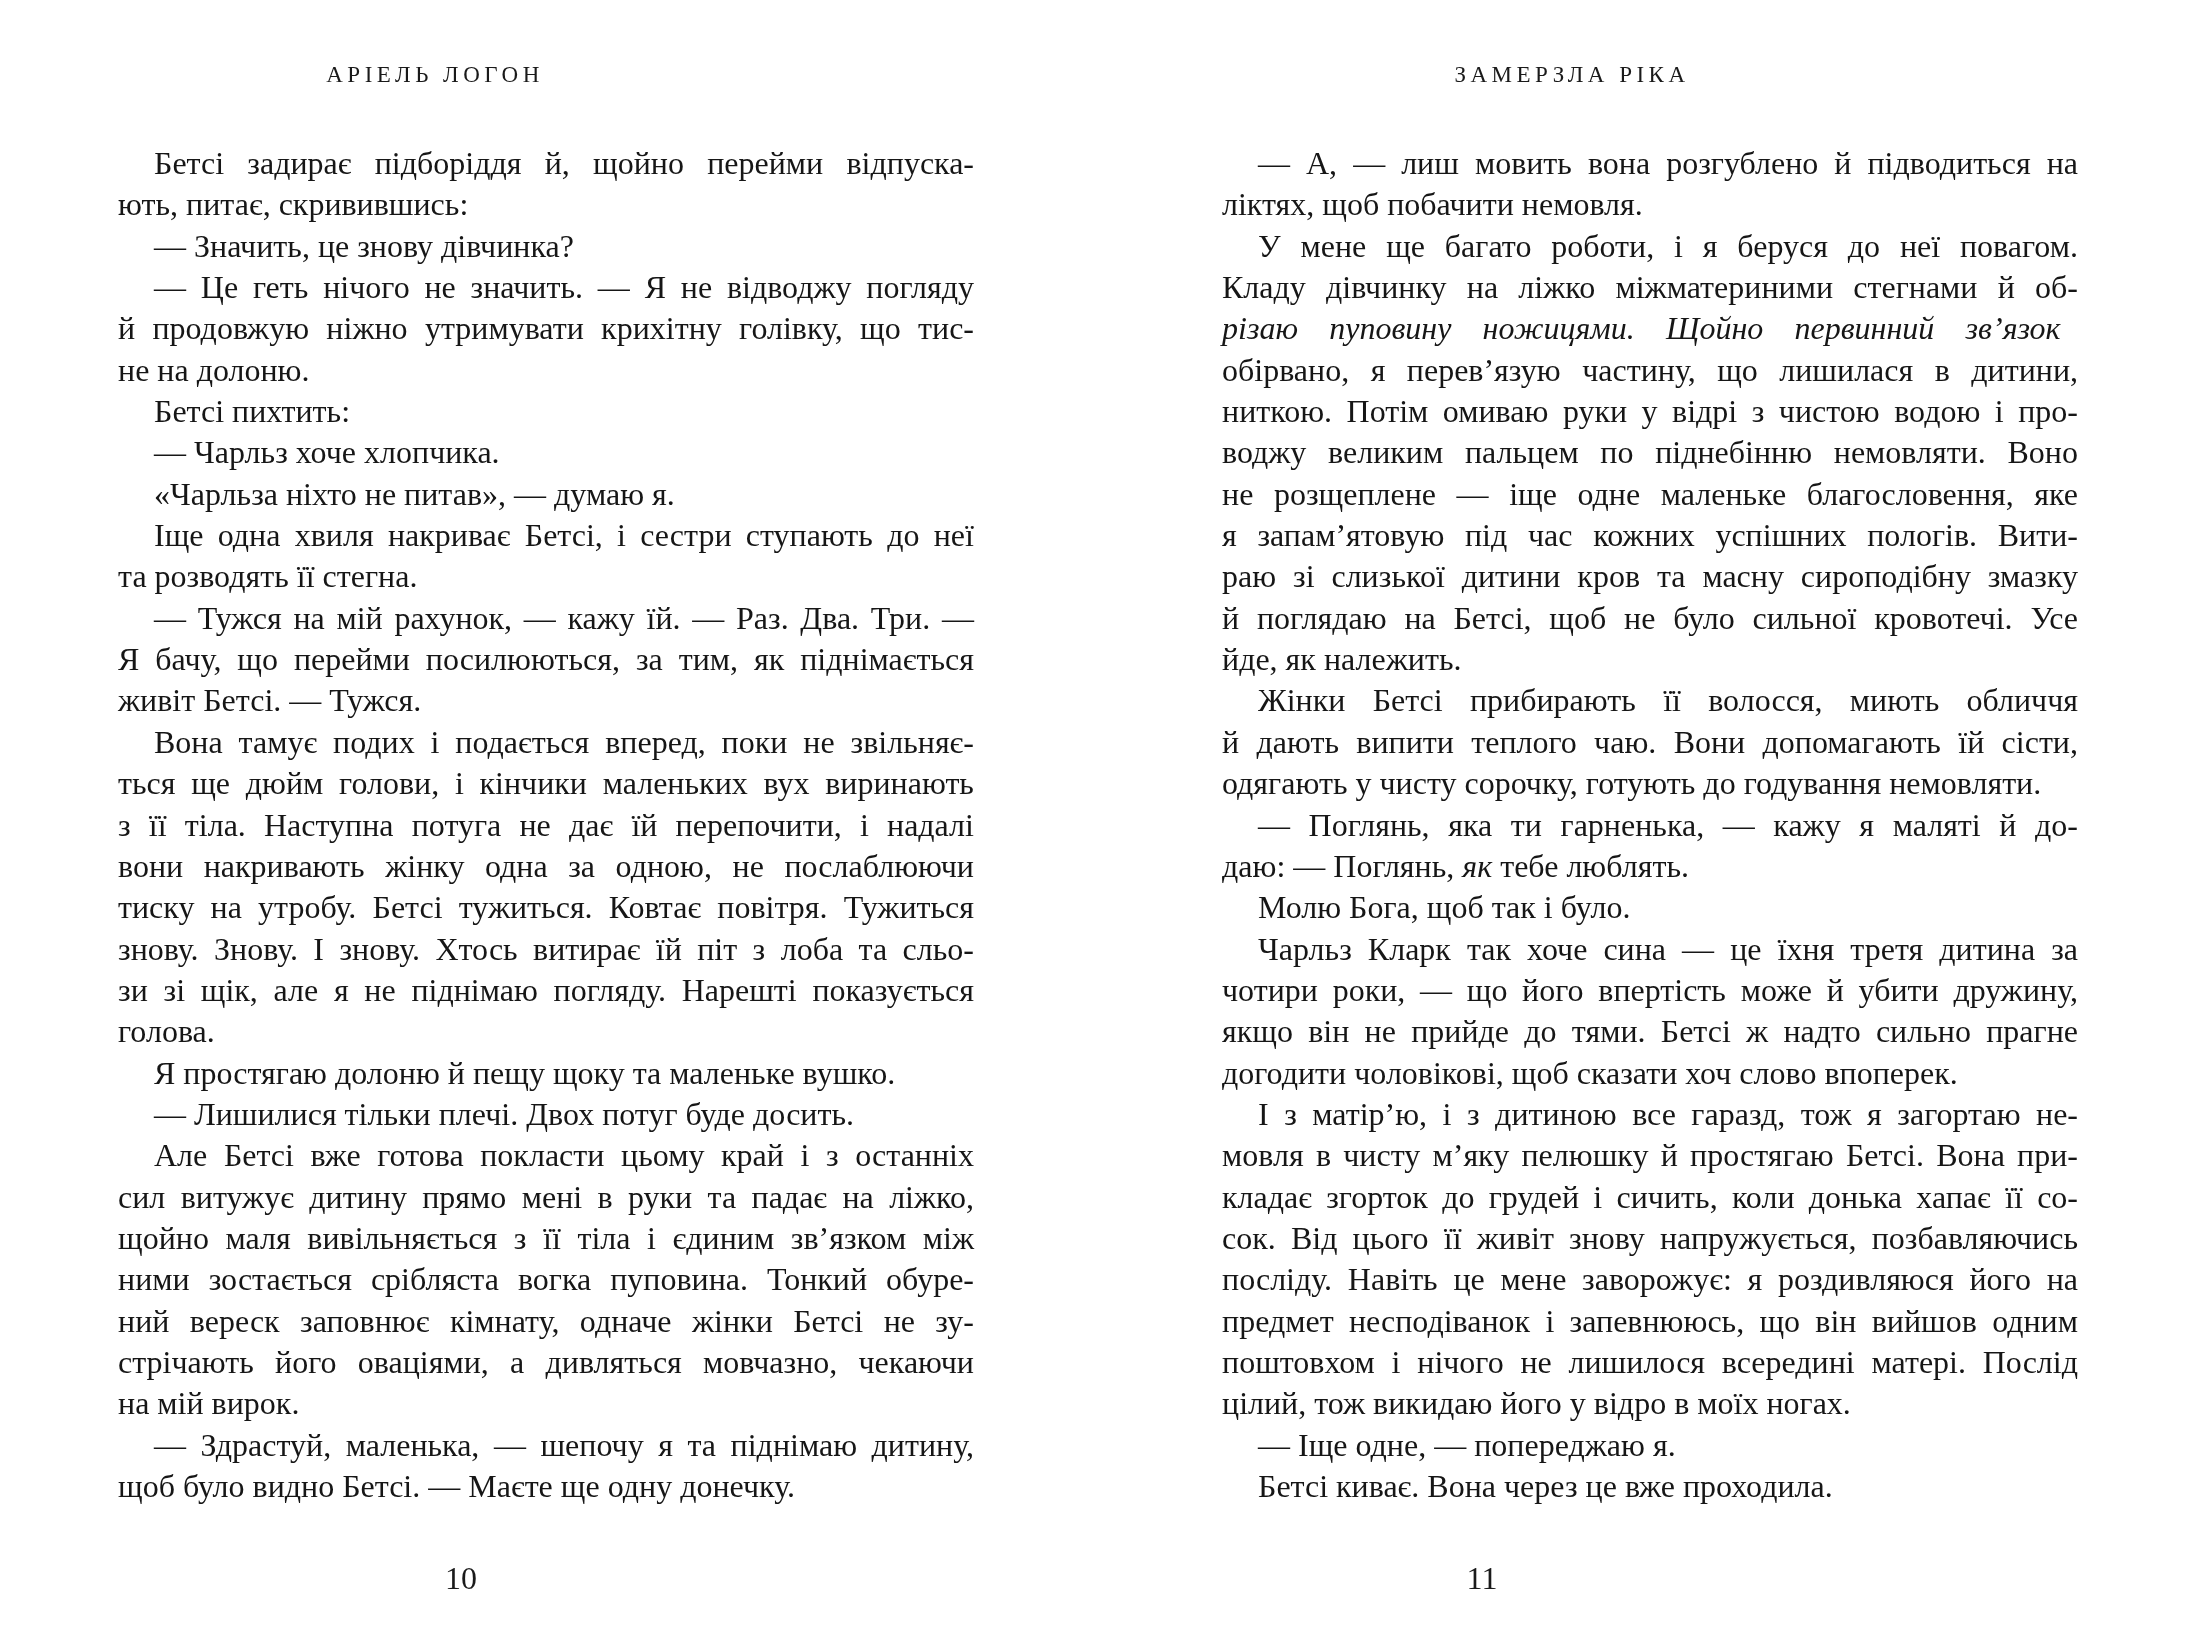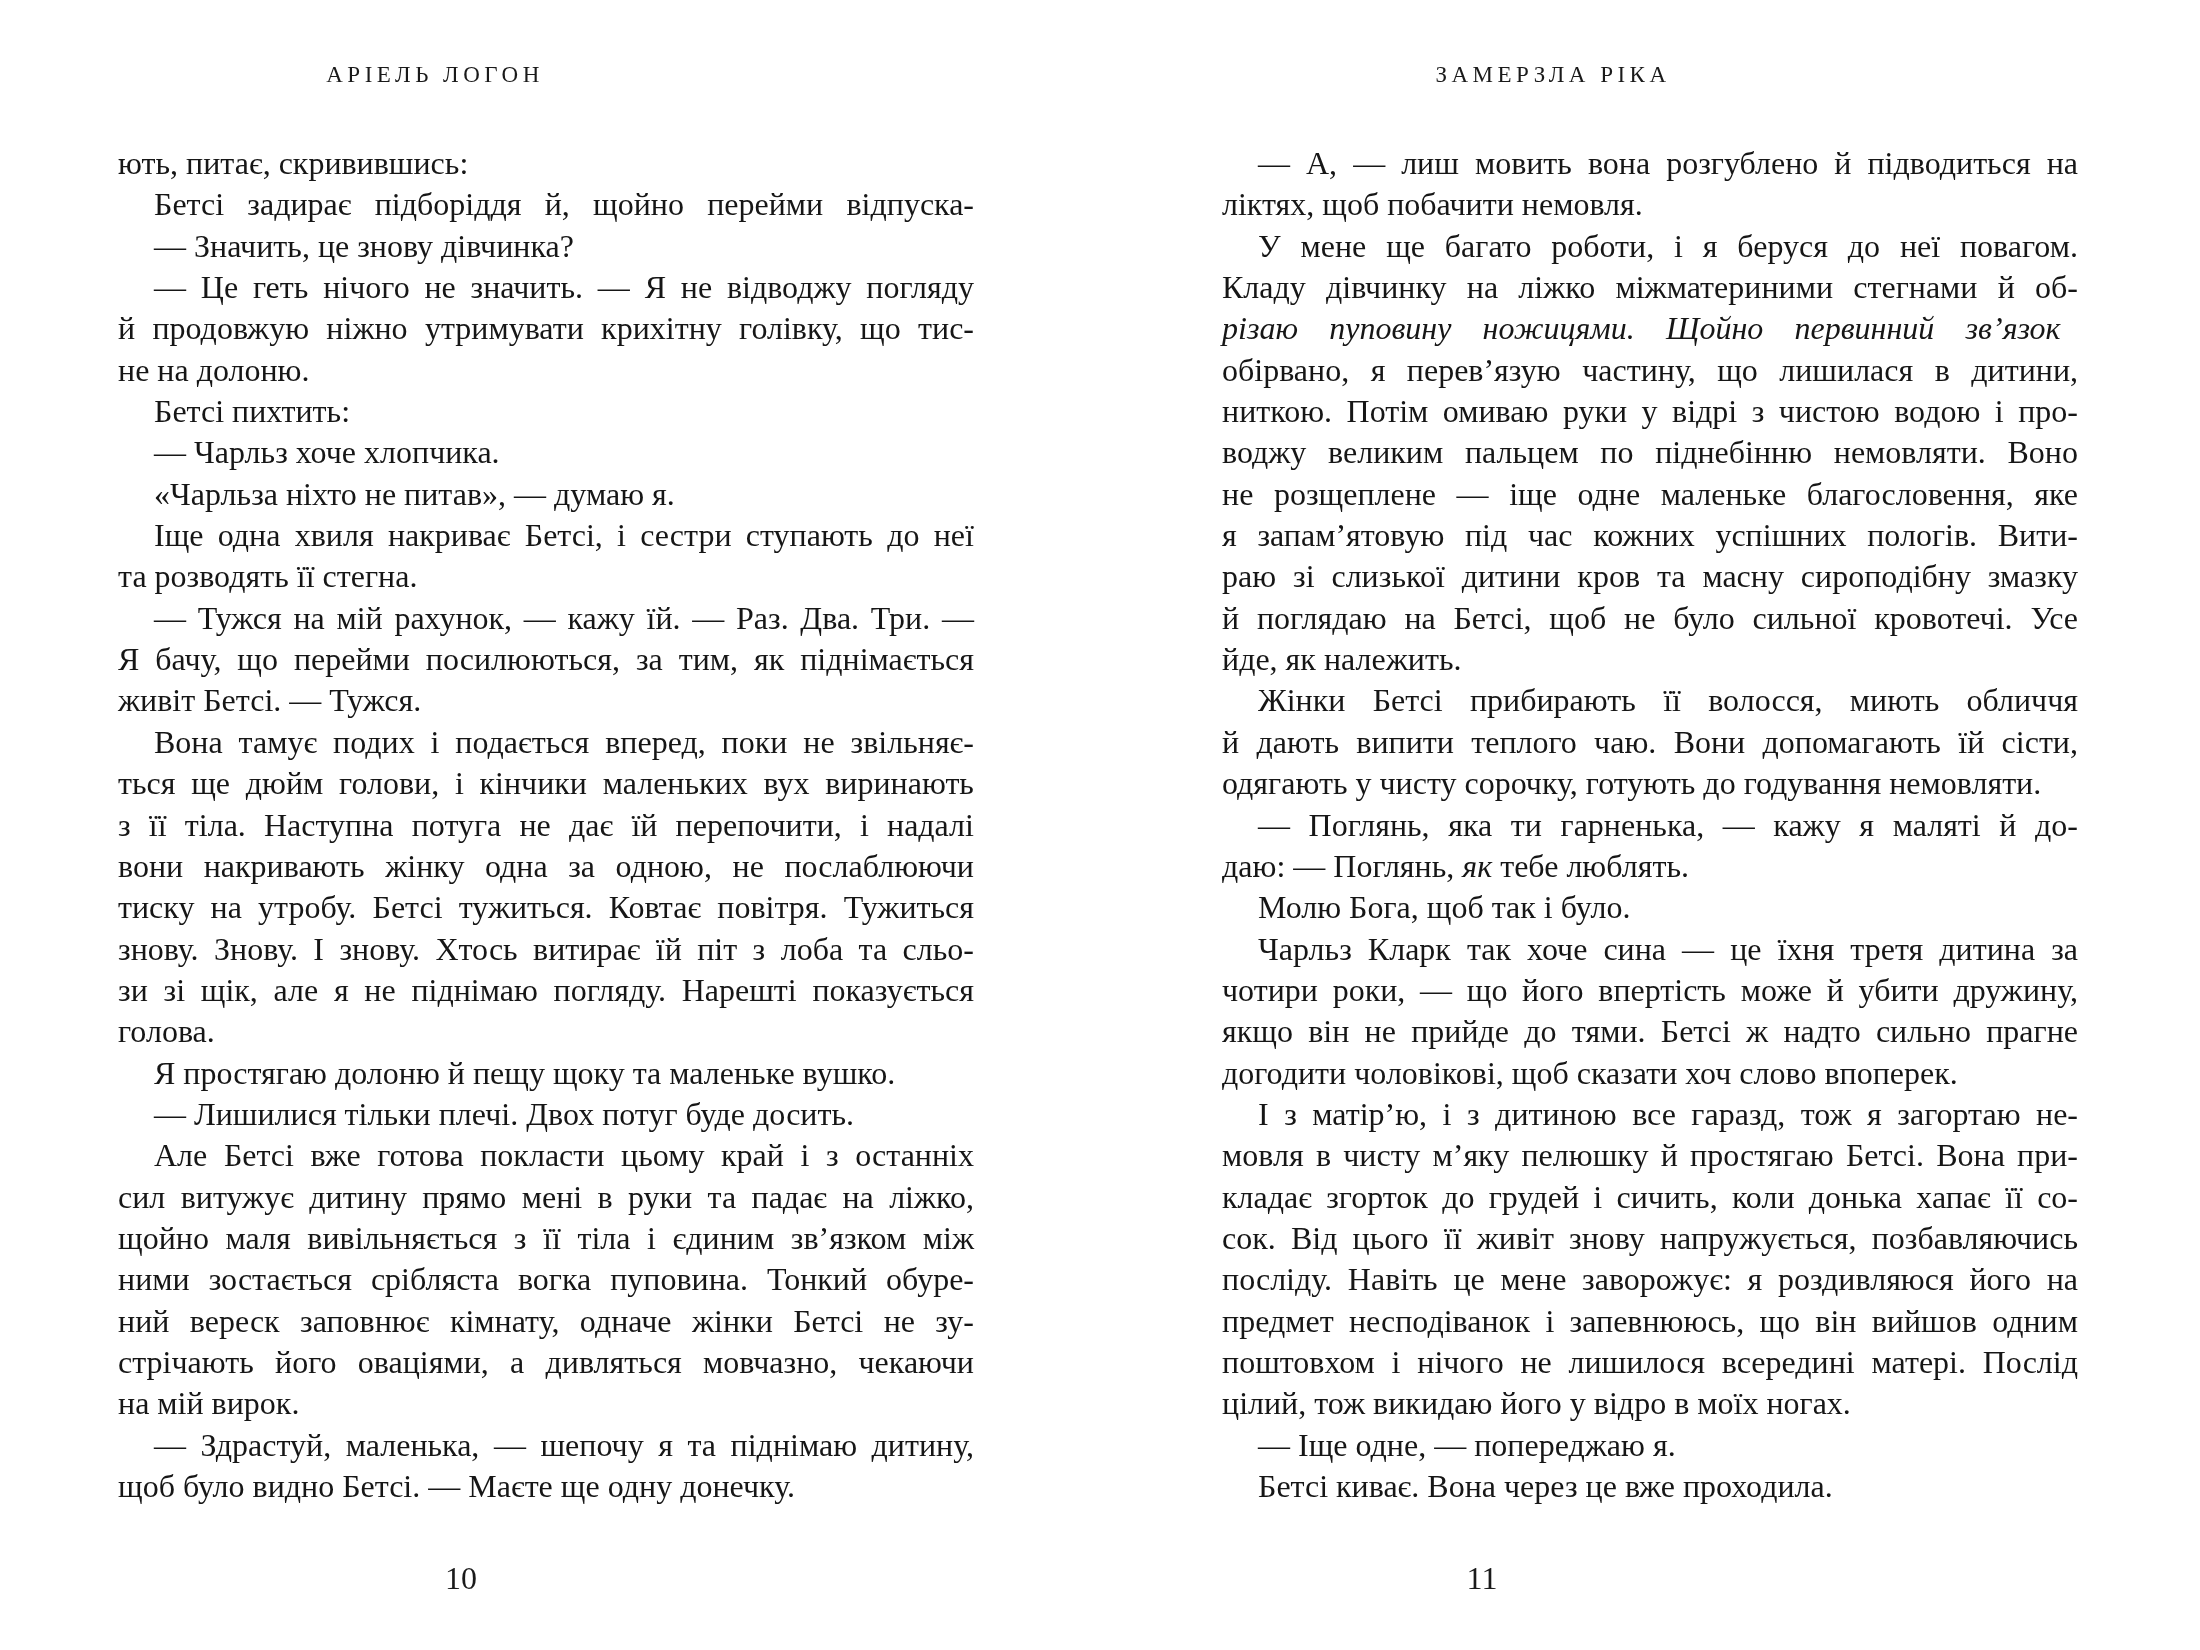--- a/index.html
+++ b/index.html
@@ -17,21 +17,21 @@
 
   .running-header {
     position: absolute; top: 62px;
     transform: translateX(-50%);
     font-size: 23px;
     letter-spacing: 4.5px;
     white-space: nowrap;
     color: #1a1a1a;
   }
   .page-left .running-header { left: 435px; }
-  .page-right .running-header { left: 453px; text-align: right; }
+  .page-right .running-header { left: 472px; text-align: right; }
 
   .text-column {
     position: absolute; top: 143px;
     width: 856px;
     line-height: 41.35px;
     font-size: 32px;
     color: #161616;
   }
   .page-left .text-column { left: 118px; }
   .page-right .text-column { left: 122px; }
@@ -49,22 +49,22 @@
   .page-left .page-number { left: 461px; }
   .page-right .page-number { left: 382px; }
 </style>
 </head>
 <body style="background: rgb(255, 255, 255); color: rgb(22, 22, 22);">
 
 <div class="spread">
   <div class="page page-left">
     <div class="running-header">АРІЕЛЬ ЛОГОН</div>
     <div class="text-column">
+        <div class="line indent"><span class="line-inner" style="word-spacing: 15.24px;">Бетсі задирає підборіддя й, щойно перейми відпуска-</span></div>
         <div class="line"><span class="line-inner" style="word-spacing: 0px;">ють, питає, скривившись:</span></div>
-        <div class="line indent"><span class="line-inner" style="word-spacing: 15.24px;">Бетсі задирає підборіддя й, щойно перейми відпуска-</span></div>
         <div class="line indent"><span class="line-inner" style="word-spacing: 0px;">— Значить, це знову дівчинка?</span></div>
         <div class="line indent"><span class="line-inner" style="word-spacing: 6.8px;">— Це геть нічого не значить. — Я не відводжу погляду</span></div>
         <div class="line"><span class="line-inner" style="word-spacing: 9.28px;">й продовжую ніжно утримувати крихітну голівку, що тис-</span></div>
         <div class="line"><span class="line-inner" style="word-spacing: 0px;">не на долоню.</span></div>
         <div class="line indent"><span class="line-inner" style="word-spacing: 0px;">Бетсі пихтить:</span></div>
         <div class="line indent"><span class="line-inner" style="word-spacing: 0px;">— Чарльз хоче хлопчика.</span></div>
         <div class="line indent"><span class="line-inner" style="word-spacing: 0px;">«Чарльза ніхто не питав», — думаю я.</span></div>
         <div class="line indent"><span class="line-inner" style="word-spacing: 6.26px;">Іще одна хвиля накриває Бетсі, і сестри ступають до неї</span></div>
         <div class="line"><span class="line-inner" style="word-spacing: 0px;">та розводять її стегна.</span></div>
         <div class="line indent"><span class="line-inner" style="word-spacing: 3.71px;">— Тужся на мій рахунок, — кажу їй. — Раз. Два. Три. —</span></div>

